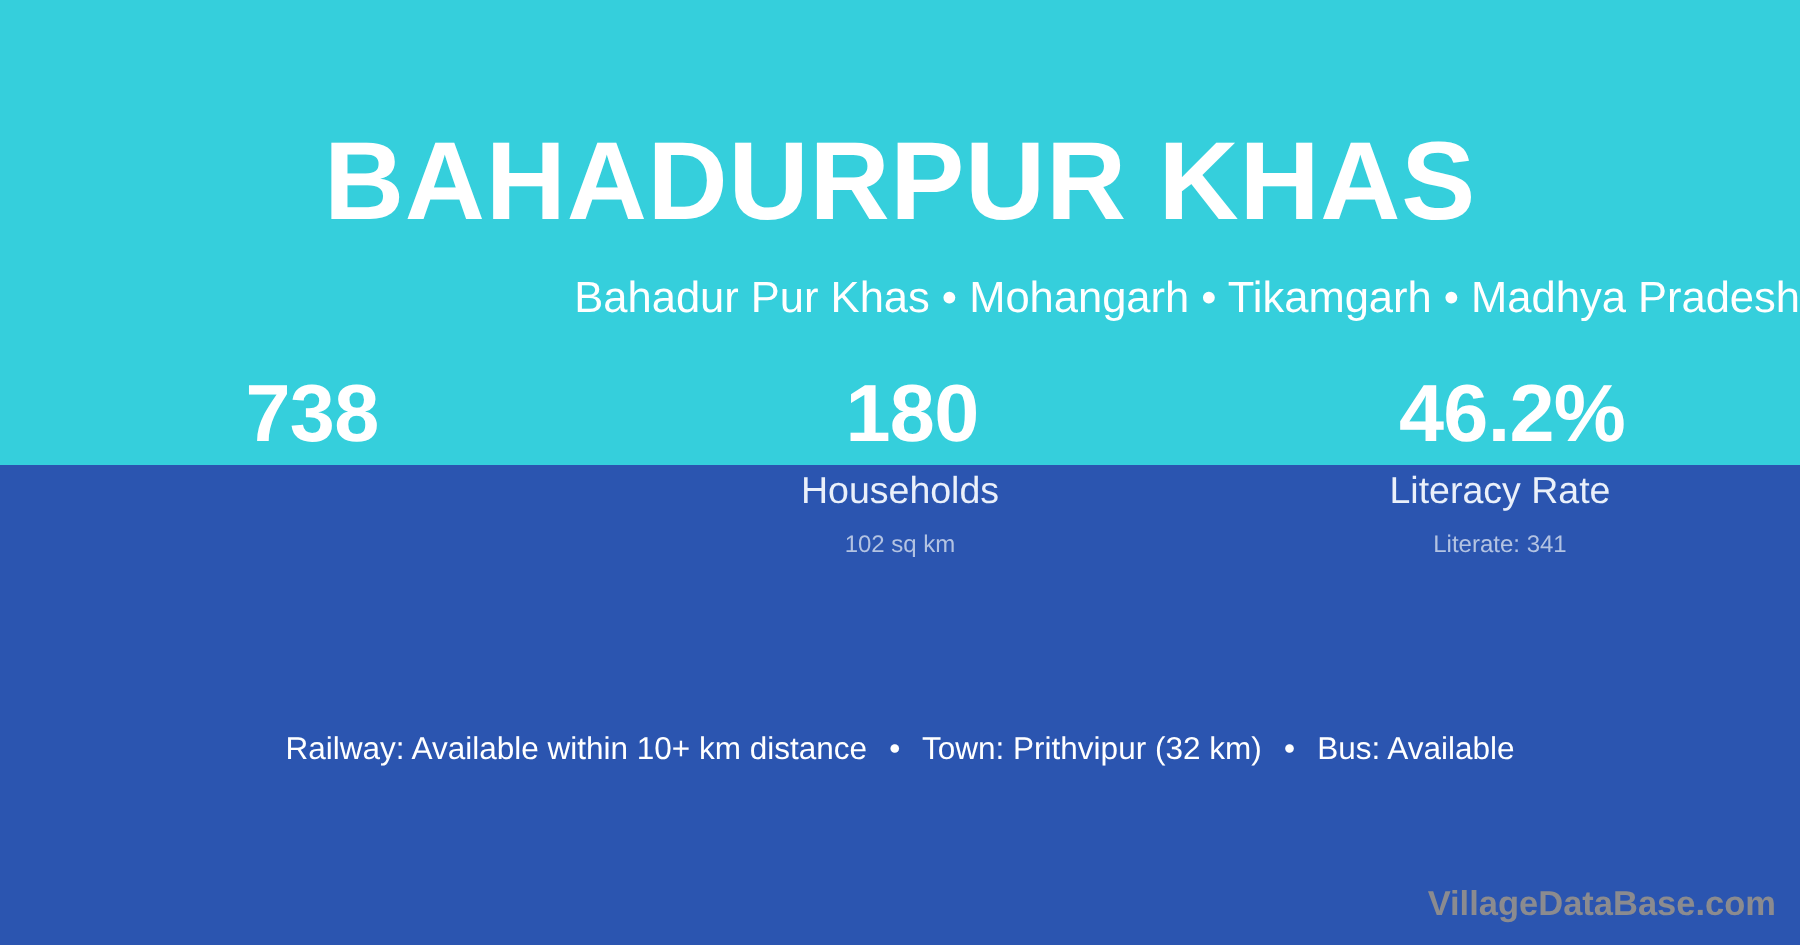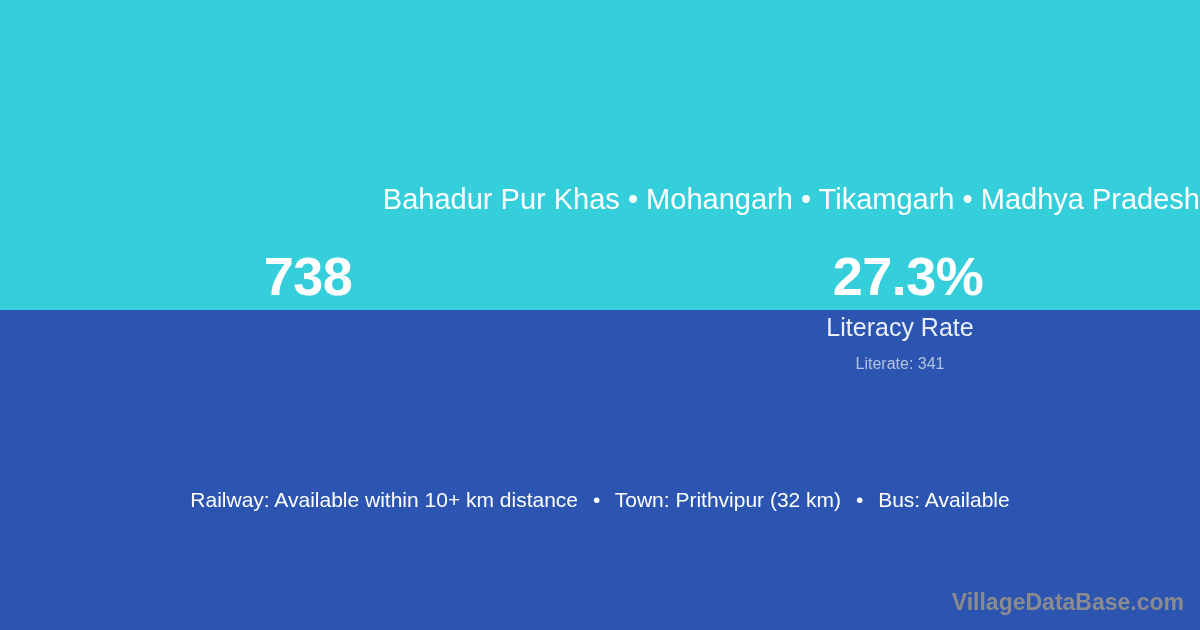--- a/index.html
+++ b/index.html
@@ -151,32 +151,38 @@
 </head>
 <body>
 
 <div class="card">
 
   <div class="band-cyan"></div>
   <div class="band-blue"></div>
 
   <div class="content">
 
+    <div class="title">BAHADURPUR KHAS</div>
 
     <div class="subtitle">Bahadur Pur Khas • Mohangarh • Tikamgarh • Madhya Pradesh</div>
 
     <div class="stats">
 
       <div class="stat">
         <div class="stat-value">738</div>
       </div>
 
+      <div class="stat">
+        <div class="stat-value">180</div>
+        <div class="stat-label">Households</div>
+        <div class="stat-sub">102 sq km</div>
+      </div>
 
       <div class="stat">
-        <div class="stat-value">27.3%</div>
+        <div class="stat-value">46.2%</div>
         <div class="stat-label">Literacy Rate</div>
         <div class="stat-sub">Literate: 341</div>
       </div>
 
     </div>
 
     <div class="amenities">
       <span>Railway: Available within 10+ km distance</span>
       <span class="amen-sep">•</span>
       <span>Town: Prithvipur (32 km)</span>

